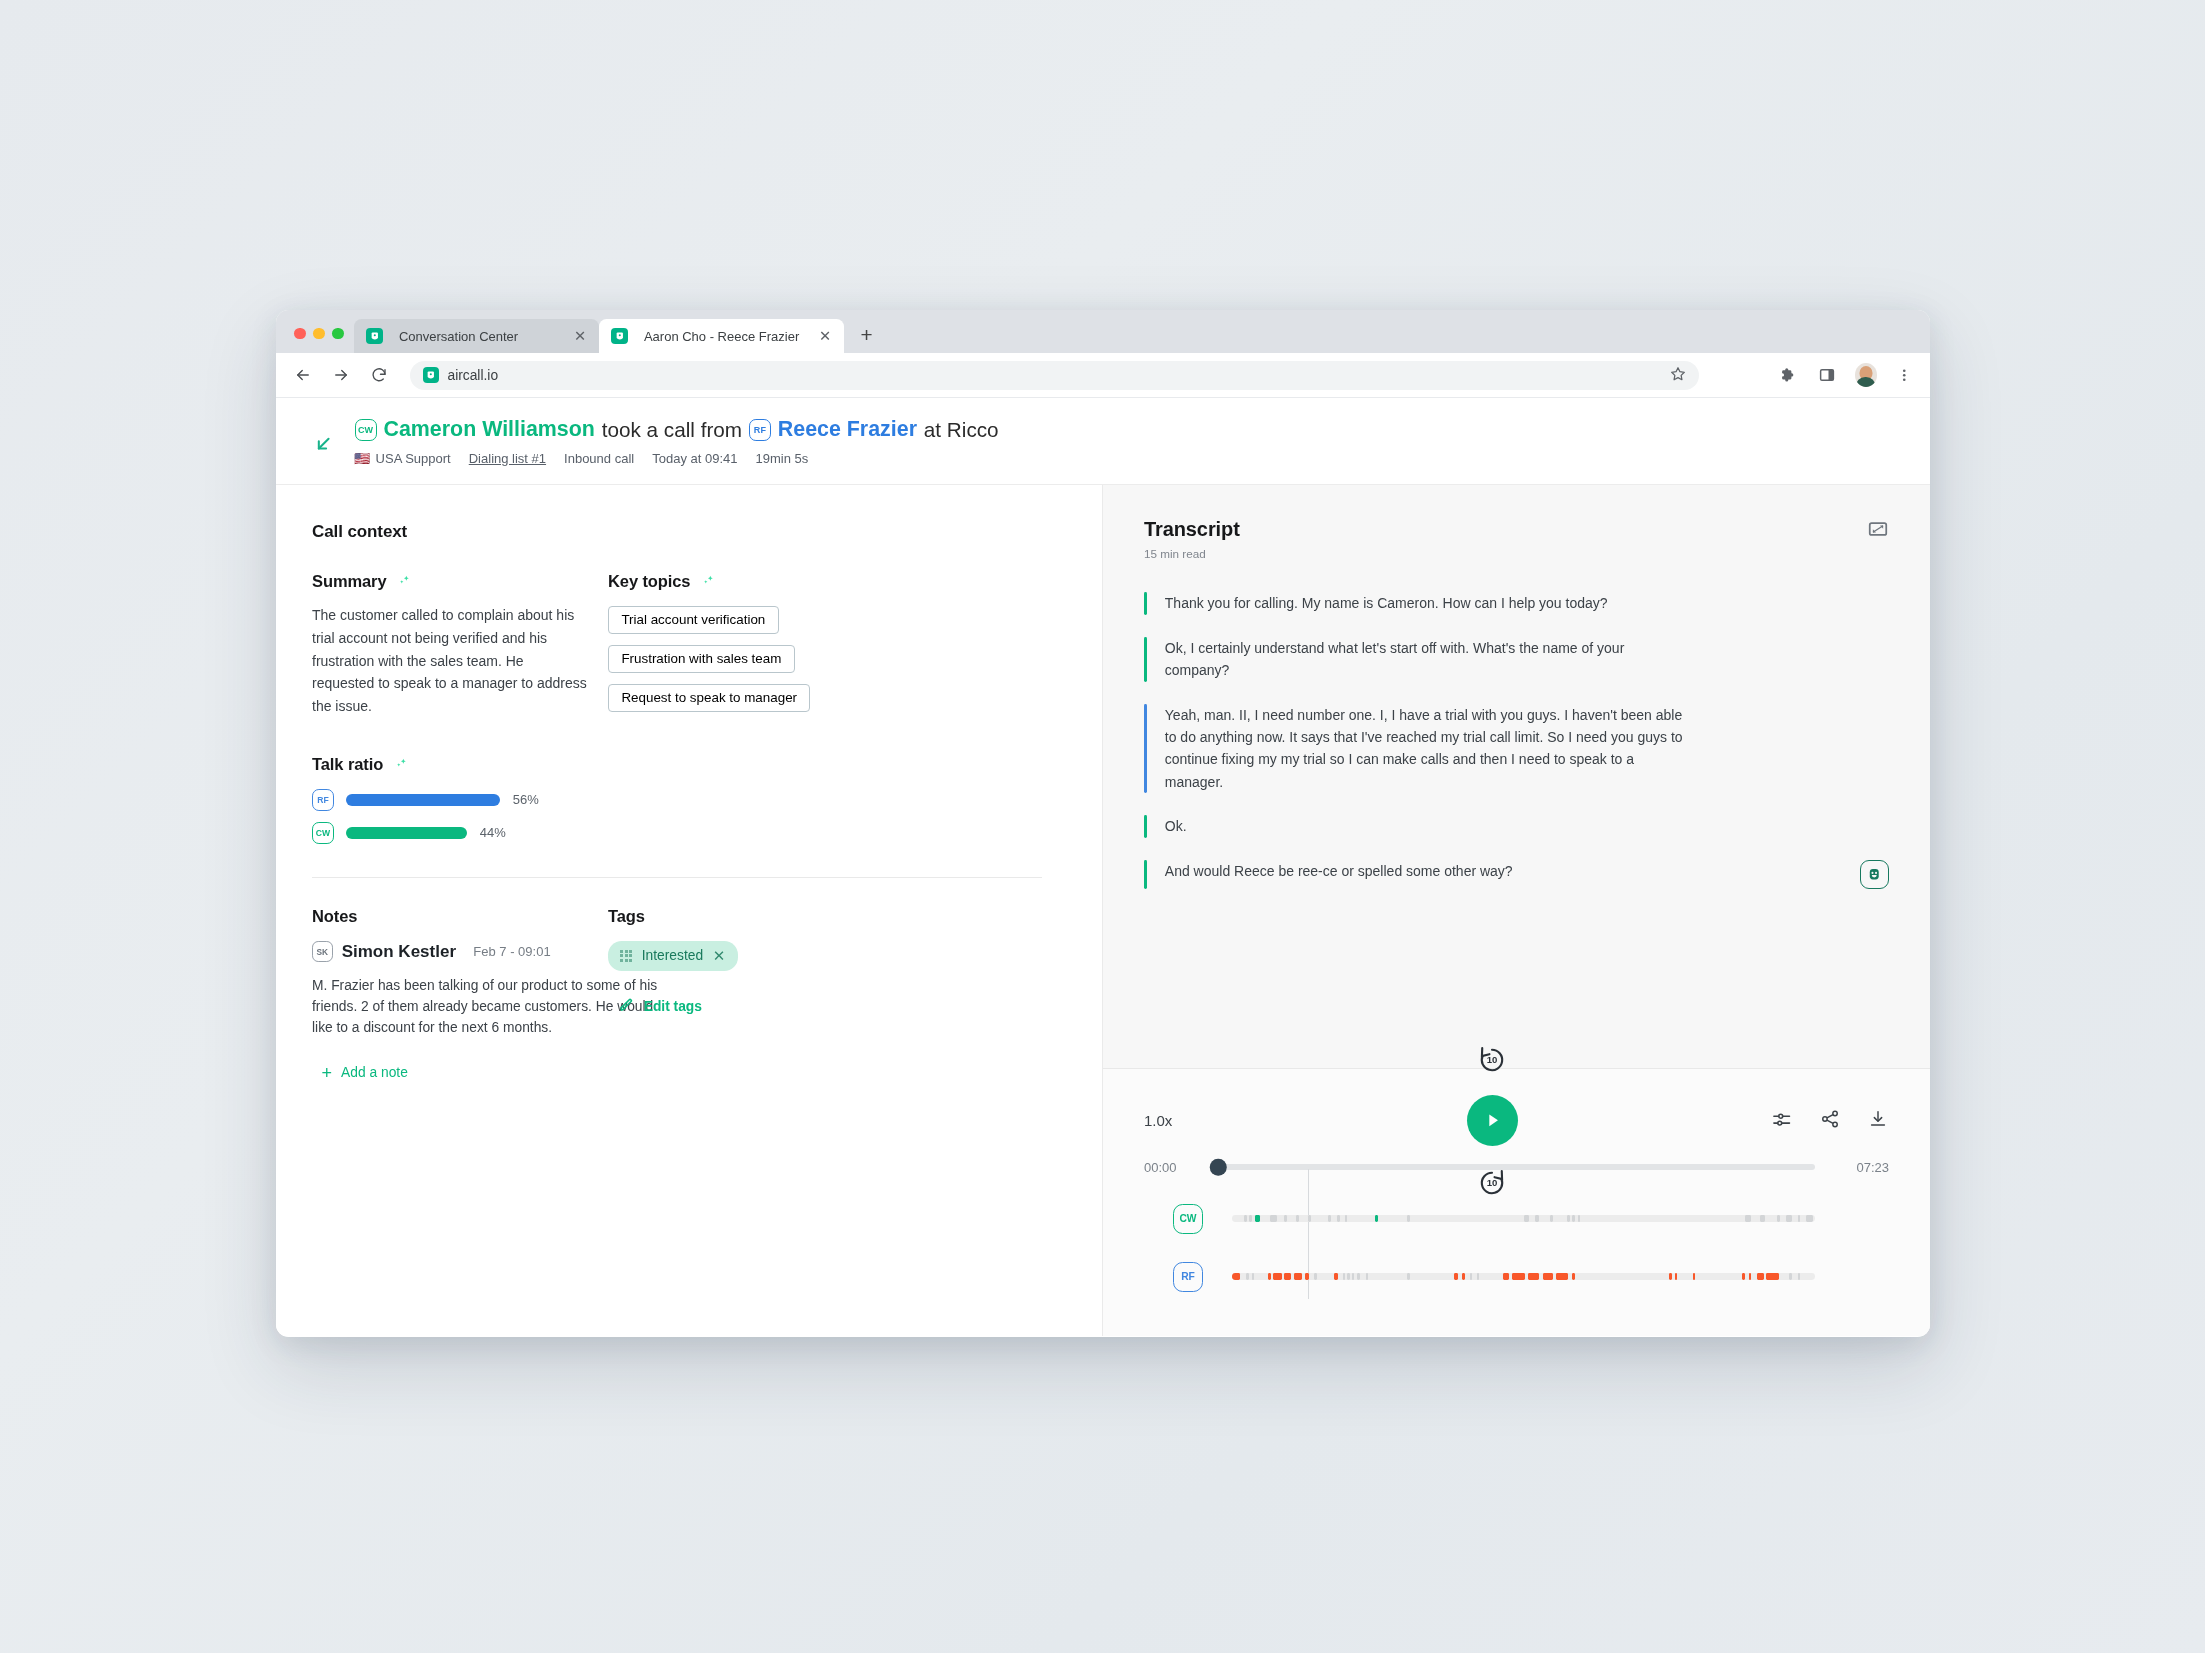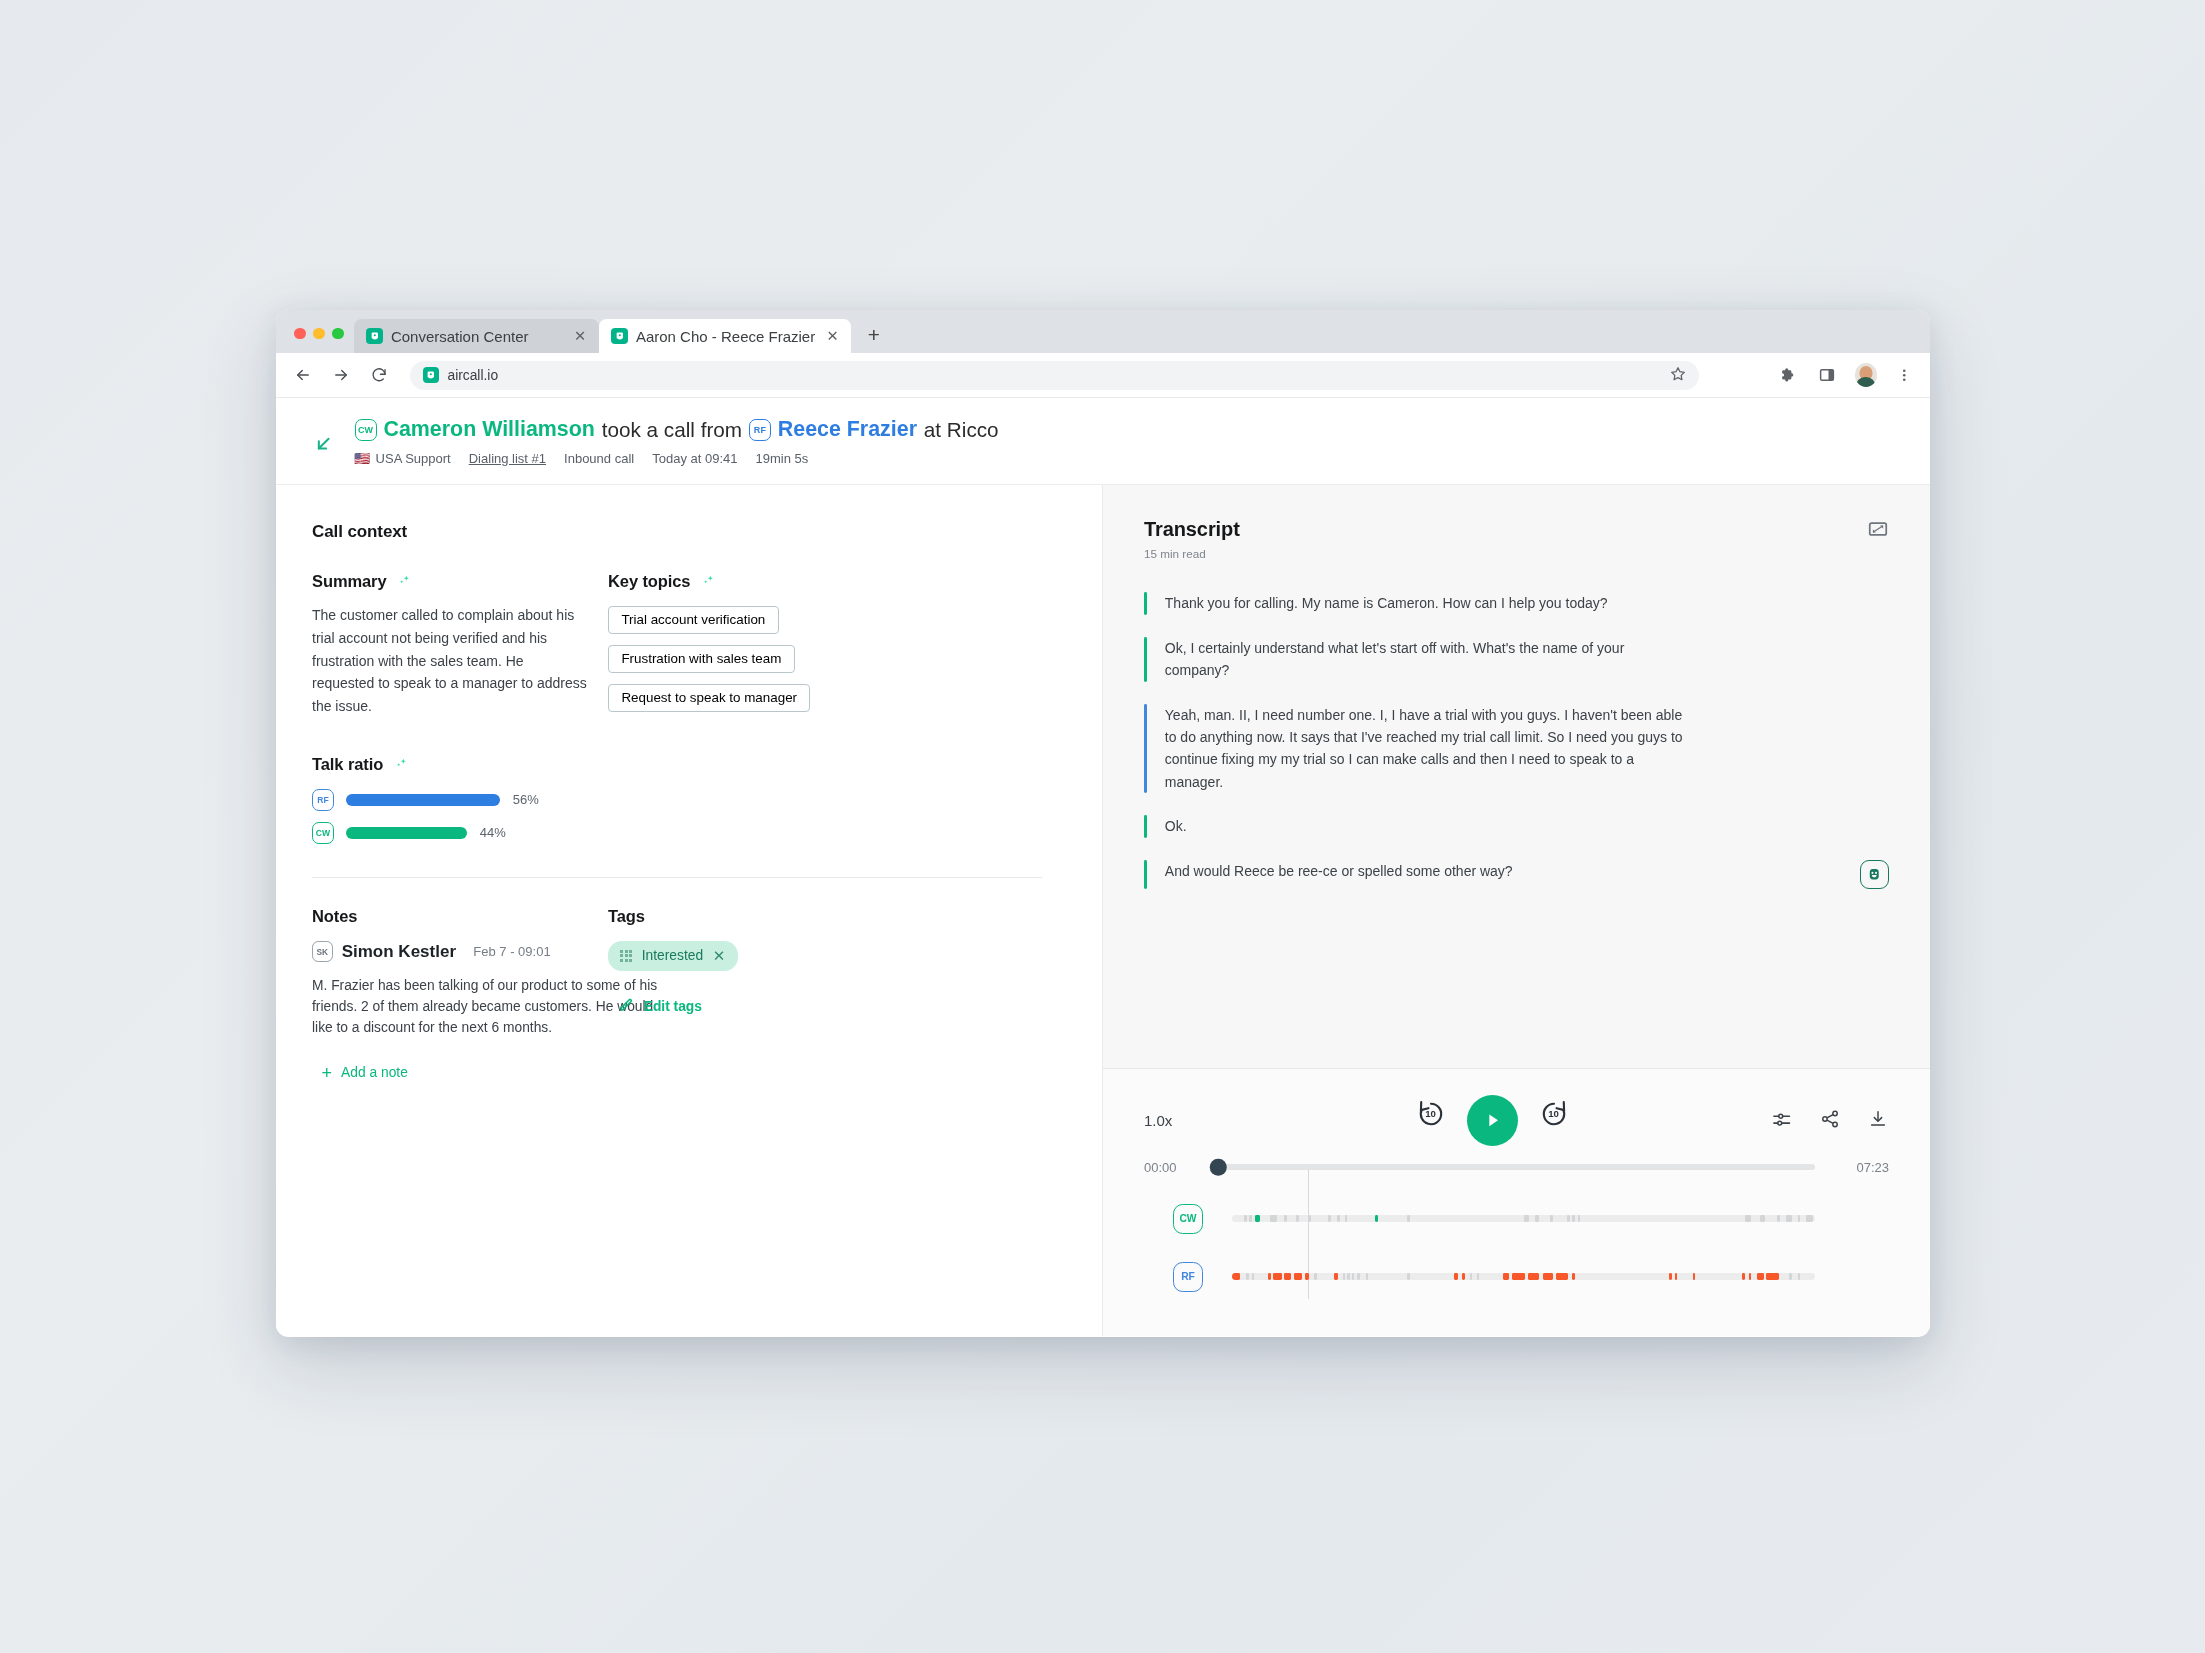--- a/index.html
+++ b/index.html
@@ -42,21 +42,21 @@
     display: flex; align-items: center;
     gap: 8.3px;
     padding: 0 9.6px 0 12.4px;
     border-radius: 7.6px 7.6px 0 0;
     font-size: 13.8px;
     color: #3c4043;
     position: relative;
   }
   .tab.active { background: #fff; }
   .tab.inactive { background: #cfd3d8; }
-  .tab-title { flex: 1; white-space: nowrap; overflow: hidden; text-overflow: ellipsis; font-size: 15px; }
+  .tab-title { flex: 1; white-space: nowrap; overflow: hidden; text-overflow: ellipsis; font-size: 13px; margin-left: 8px; }
   .tab-close { width: 18px; height: 18px; display: flex; align-items: center; justify-content: center; color: #5f6368; font-size: 14.5px; line-height: 1; flex: 0 0 auto; }
   .favicon {
     width: 16.5px; height: 16.5px; border-radius: 4.1px;
     background: #00b388; flex: 0 0 auto;
     display:flex; align-items:center; justify-content:center;
   }
   .favicon svg { display:block; }
   .newtab {
     width: 29px; height: 29px;
     display: flex; align-items: center; justify-content: center;
@@ -242,21 +242,21 @@
     margin-left: auto; flex: 0 0 auto;
     width: 29px; height: 29px; border-radius: 9px;
     border: 1.1px solid #17795f; color: #17795f;
     display: flex; align-items: center; justify-content: center;
   }
 
   
   .player { border-top: 0.7px solid #e8e8e8; padding: 20.7px 41px 30px; background: #fbfbfb; }
   .player-row1 { display: flex; align-items: center; height: 62px; }
   .speed { font-size: 15px; color: #3c4248; width: 103px; }
-  .transport { display: flex; gap: 18px; margin: 0 auto; }
+  .transport { display: flex; align-items: center; gap: 18px; margin: 0 auto; flex-direction: column; }
   .skip { width: 36px; height: 36px; color: #2b3138; display: flex; align-items: center; justify-content: center; position: relative; }
   .skip span { position: absolute; font-size: 9.6px; font-weight: 600; top: 50%; left: 50%; transform: translate(-50%,-42%); }
   .playbtn {
     width: 51px; height: 51px; border-radius: 50%;
     background: #0ab87f; display: flex; align-items: center; justify-content: center;
   }
   .right-tools { display: flex; align-items: center; gap: 26px; width: 152px; justify-content: flex-end; color: #3c4248; }
 
   .timeline-block { margin-top: 8.3px; position: relative; }
   .tl-row { display: flex; align-items: center; gap: 0; }

